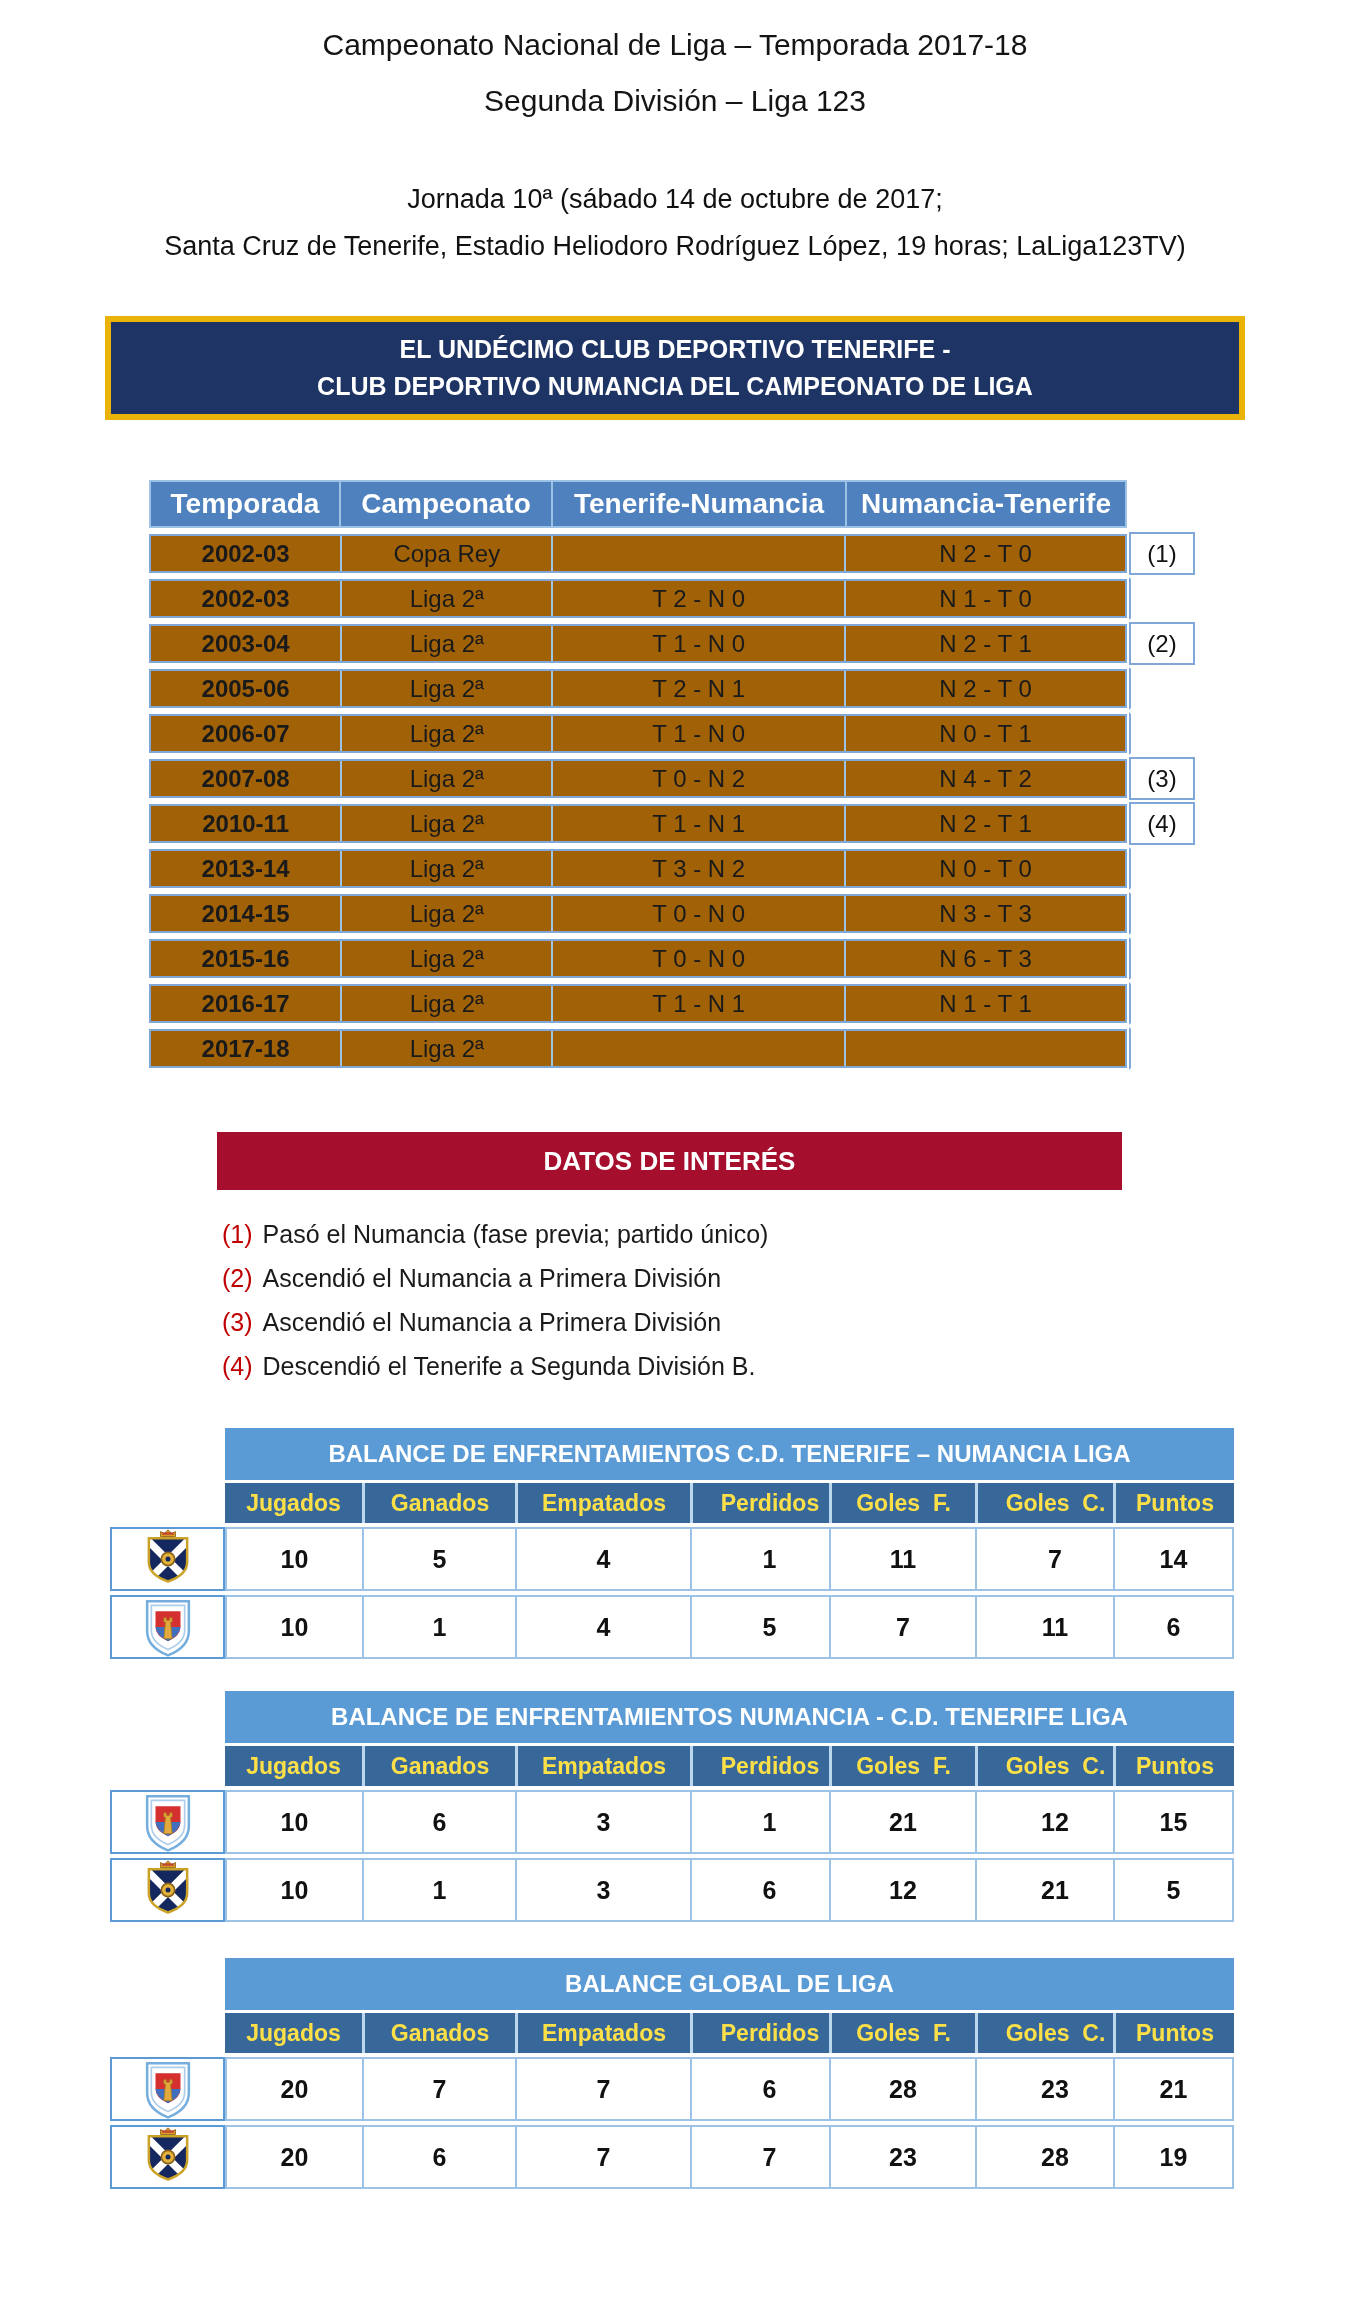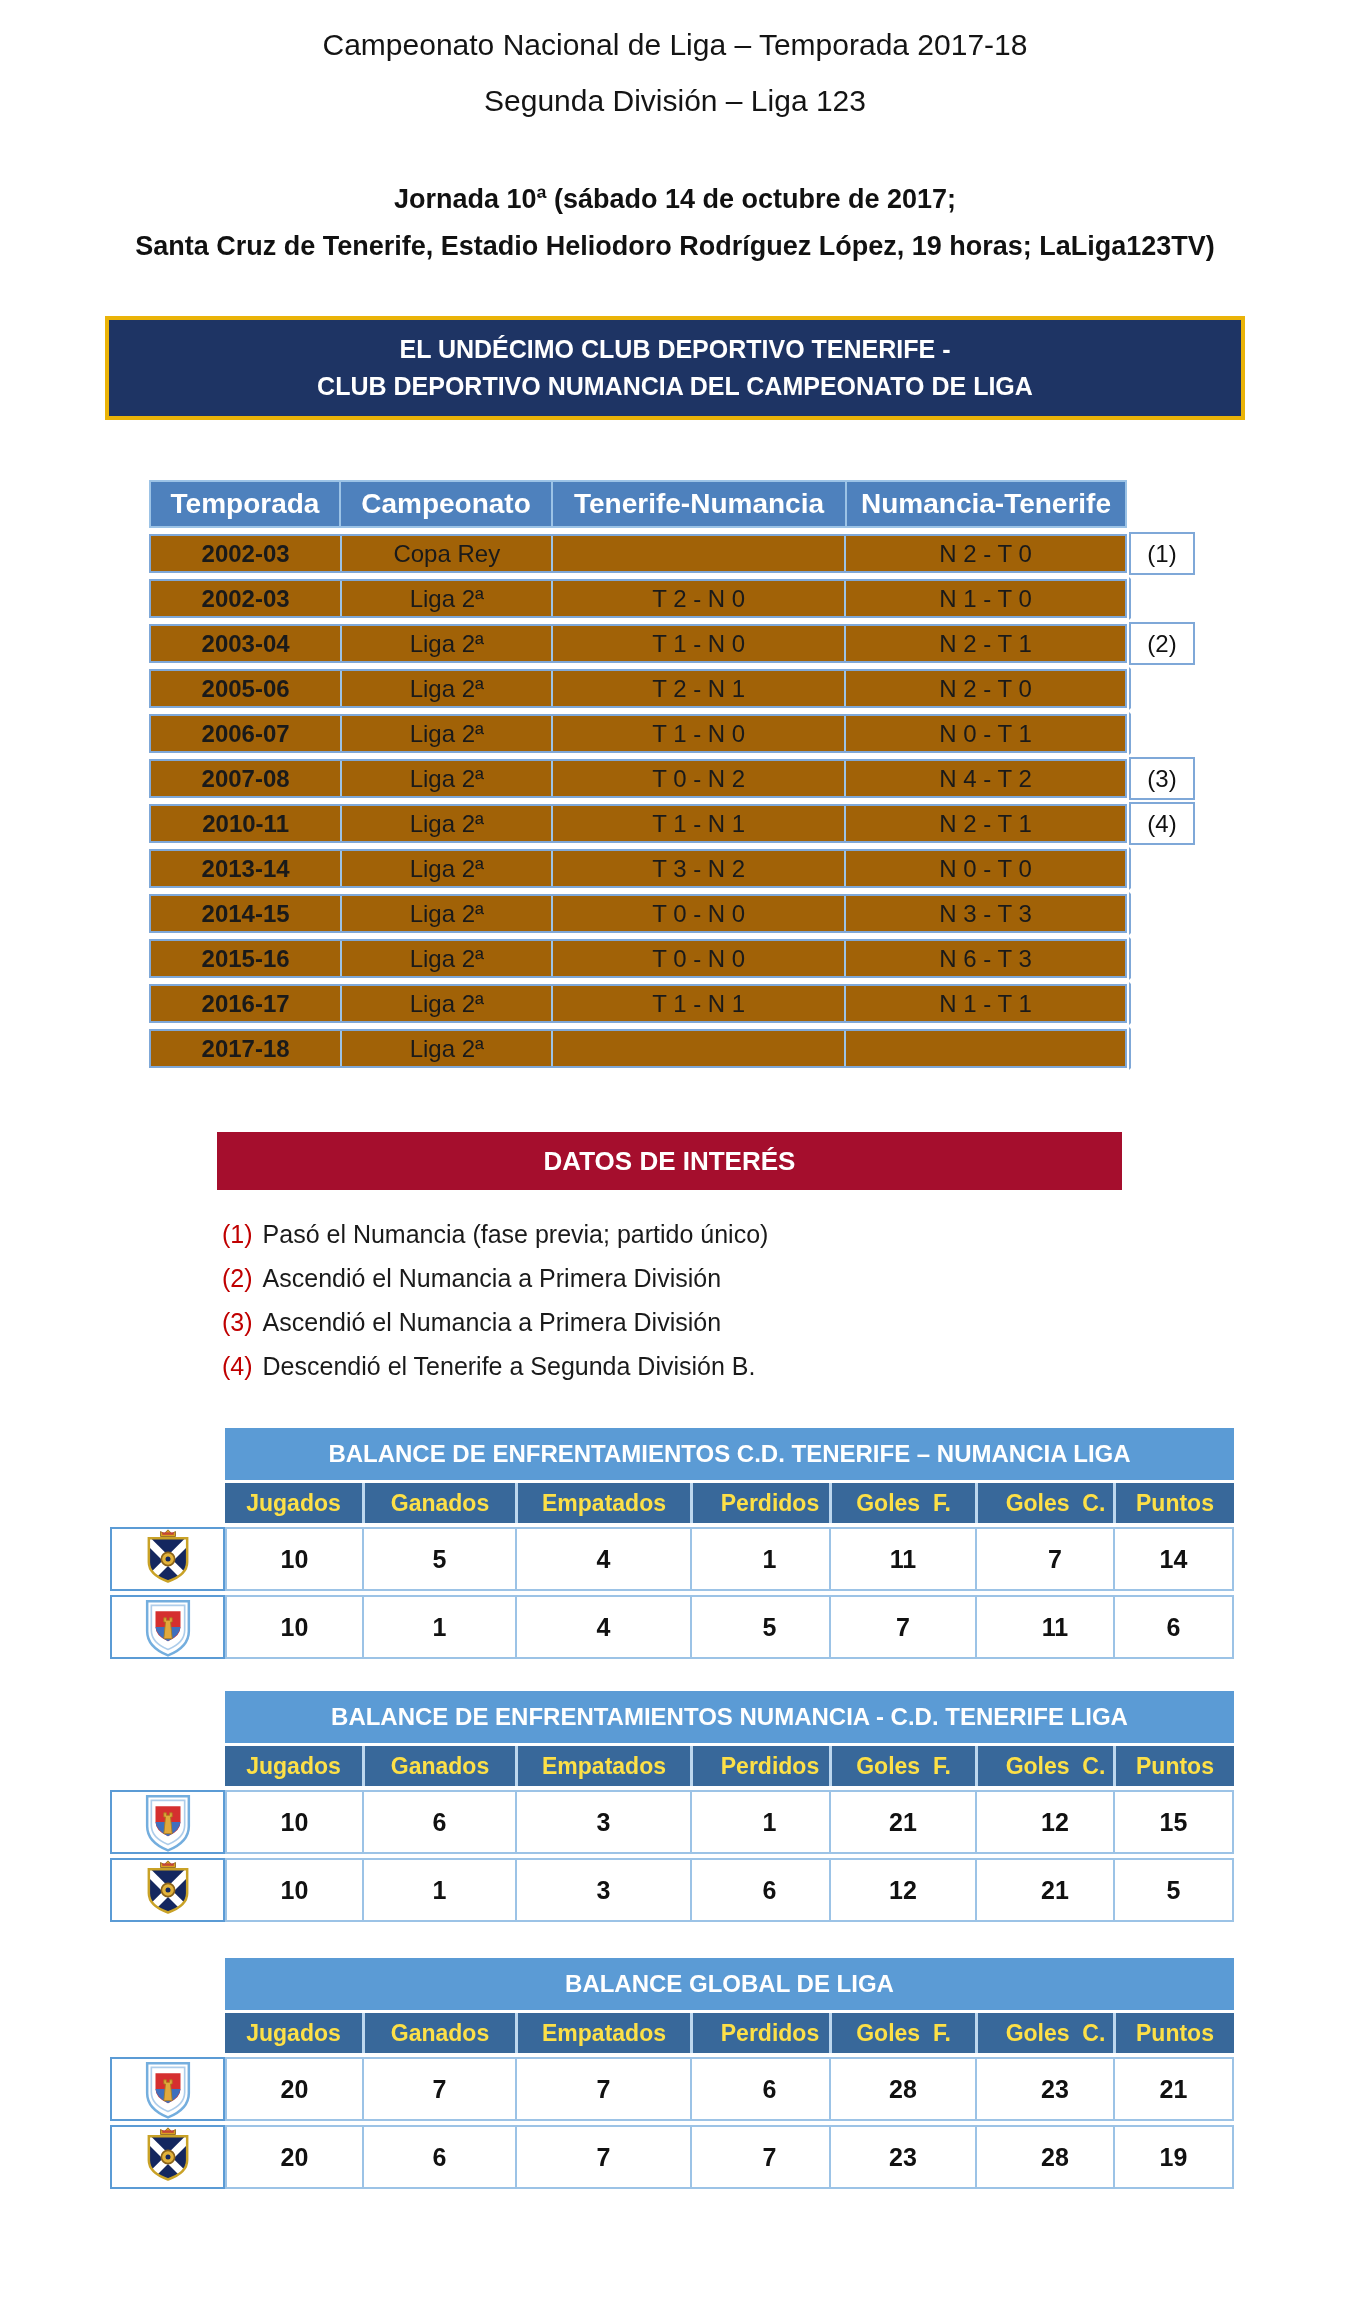--- a/index.html
+++ b/index.html
@@ -9,34 +9,34 @@
     font-family:"Liberation Sans", sans-serif;
     color:#1a1a1a;
     position:relative;
     overflow:hidden;
   }
 
   
   .doc-title { text-align:center; font-size:30px; font-weight:400; color:#141414; }
   .doc-title.first { padding-top:28px; }
   .doc-title.second { margin-top:22px; }
-  .jornada { text-align:center; font-size:27px; font-weight:700; color:#111; }
+  .jornada { text-align:center; font-size:27px; font-weight:400; color:#111; }
   .jornada.first { margin-top:66px; }
   .jornada.second { margin-top:16px; }
 
   
   .navy-banner {
     margin:54px 0 0 105px;
     width:1140px; height:104px;
     background:#1e3464;
     color:#ffffff; font-weight:700; font-size:25px;
     text-align:center;
     display:flex; flex-direction:column; justify-content:center;
     line-height:37px;
-    border:4px solid #eab308;
+    border:6px solid #eab308;
   }
 
   
   .history { margin:60px 0 0 149px; width:978px; position:relative; }
   .h-head {
     display:flex; height:48px;
     background:#4e81bd;
     border:2px solid #9cc3e6;
   }
   .h-head .hcell {

